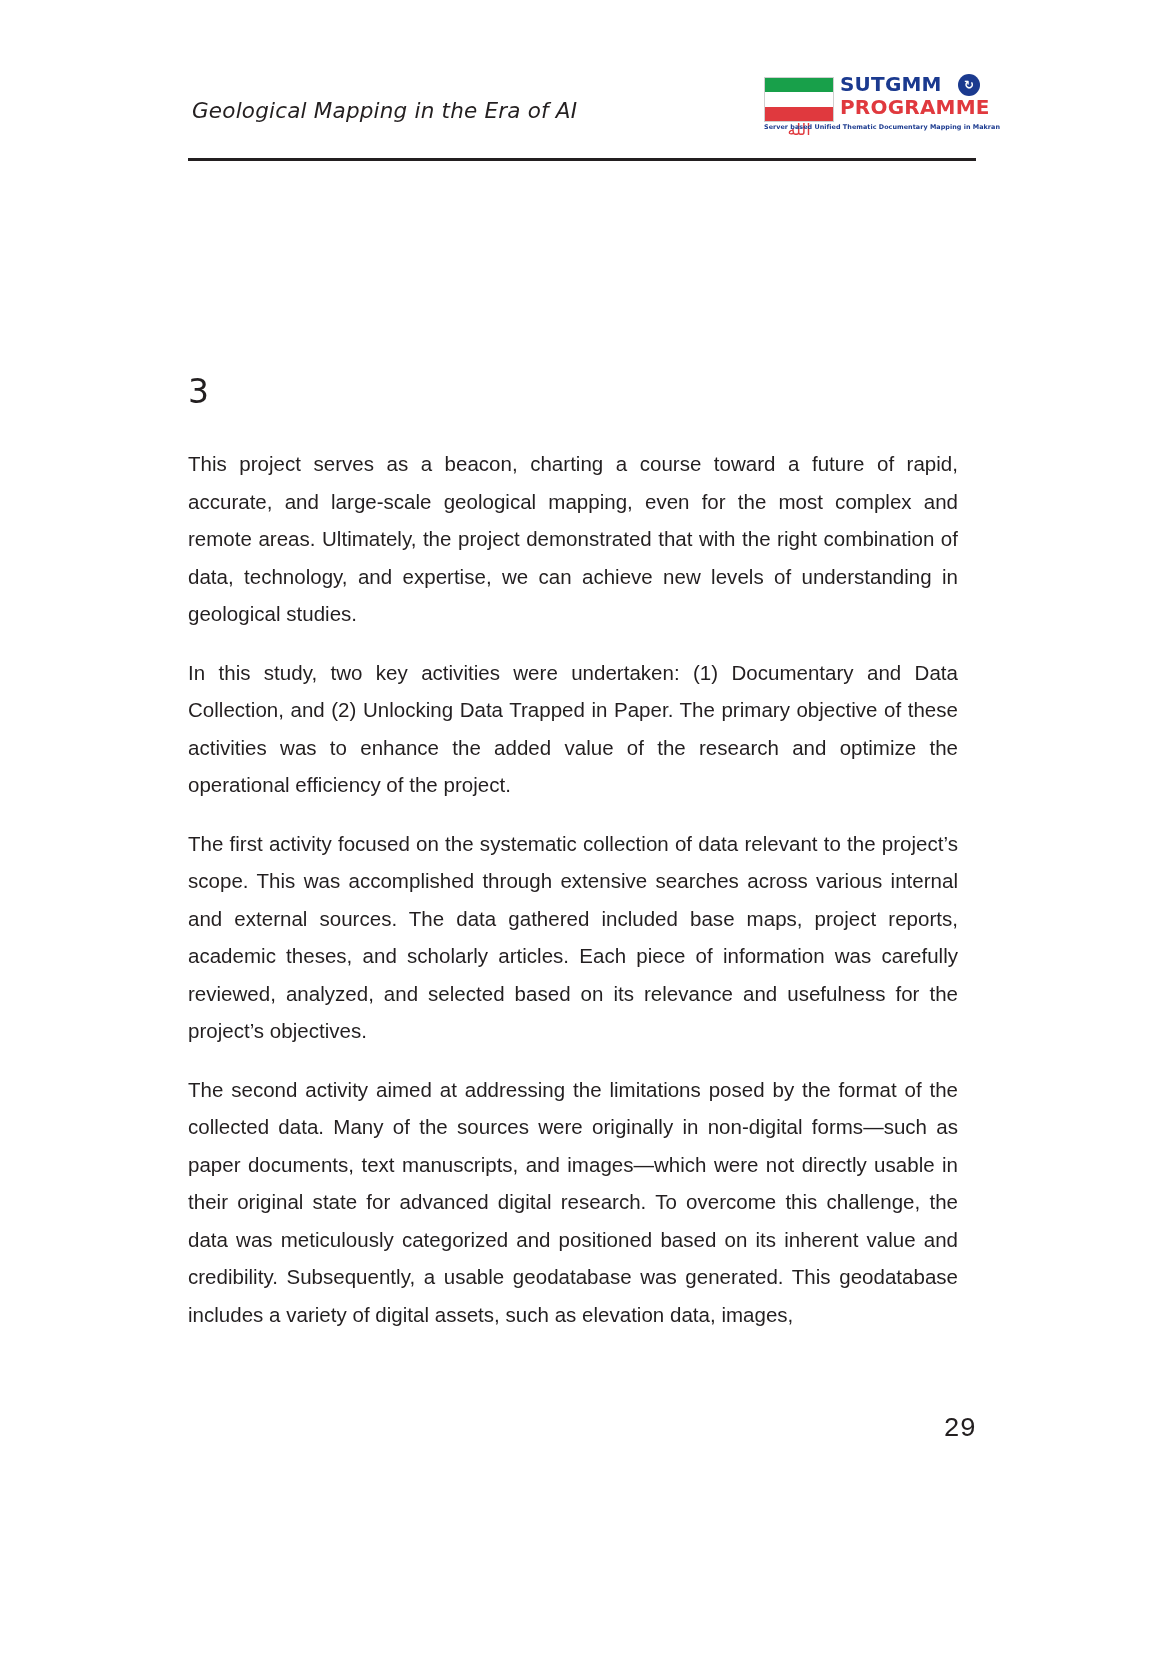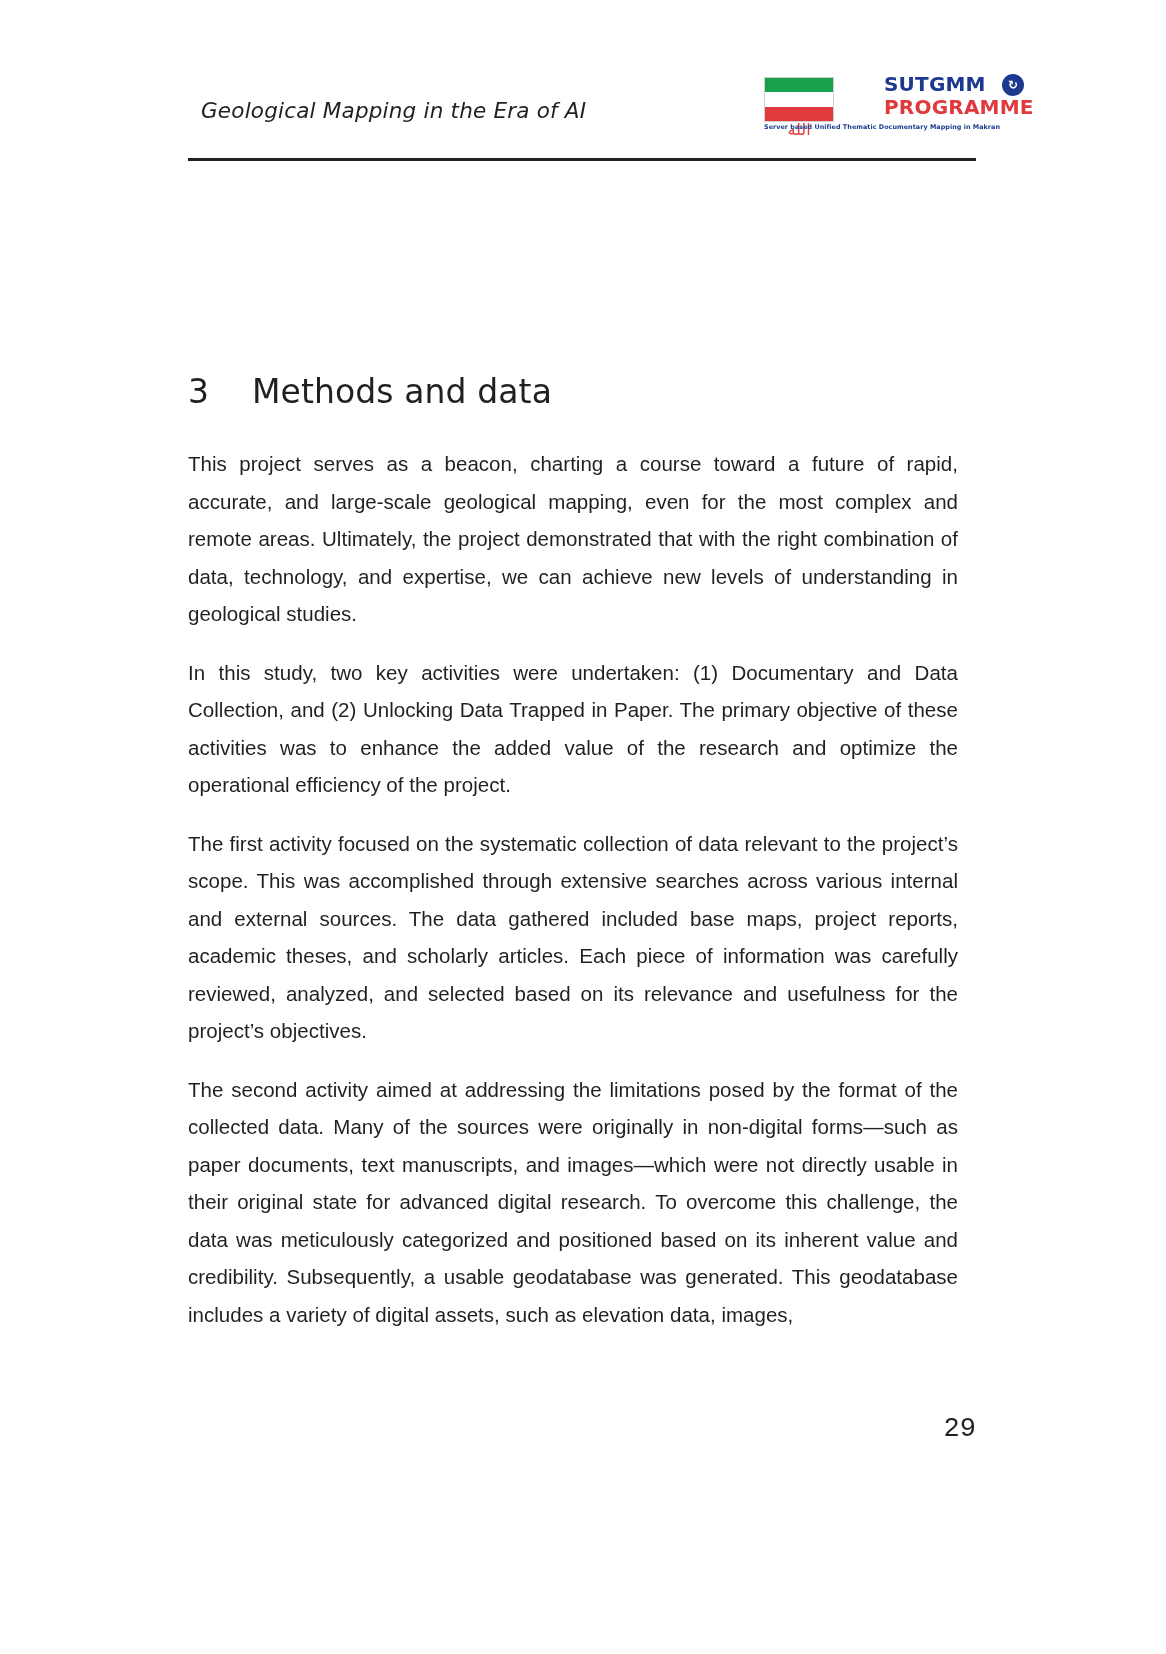--- a/index.html
+++ b/index.html
@@ -24,21 +24,21 @@
   
   .header {
     position: absolute;
     left: 188px;
     right: 190px;
     top: 78px;
     height: 84px;
   }
   .header-title {
     position: absolute;
-    left: 13px;
+    left: 4px;
     top: 20px;
     font-family: "DejaVu Sans", sans-serif;
     font-style: italic;
     font-size: 21.5px;
     letter-spacing: 0.2px;
     color: #231f20;
     white-space: nowrap;
   }
   .header-rule {
     position: absolute;
@@ -78,21 +78,20 @@
     font-size: 16px;
     color: #e0393e;
     line-height: 1;
     margin-top: 30px;
   }
   .logo-text {
     position: absolute;
     left: 76px;
     top: 0px;
     width: 136px;
-    margin-left: 44px;
   }
   .logo-line1 {
     font-family: "DejaVu Sans", sans-serif;
     font-weight: bold;
     font-size: 20px;
     color: #1b3a8f;
     letter-spacing: 0.2px;
     line-height: 1.15;
   }
   .logo-line2 {
@@ -211,21 +210,20 @@
       <div class="logo-tag">Server based Unified Thematic Documentary Mapping in Makran</div>
     </div>
 
     <div class="header-rule"></div>
   </div>
 
   <div class="content">
 
     <h1 class="chapter">
       <span class="num">3</span>
-      <span>Methods and data</span>
     </h1>
 
     <p class="para">This project serves as a beacon, charting a course toward a future of rapid, accurate, and large-scale geological mapping, even for the most complex and remote areas. Ultimately, the project demonstrated that with the right combination of data, technology, and expertise, we can achieve new levels of understanding in geological studies.</p>
 
 
     <p class="para">In this study, two key activities were undertaken: (1) Documentary and Data Collection, and (2) Unlocking Data Trapped in Paper. The primary objective of these activities was to enhance the added value of the research and optimize the operational efficiency of the project.</p>
 
     <p class="para">The first activity focused on the systematic collection of data relevant to the project’s scope. This was accomplished through extensive searches across various internal and external sources. The data gathered included base maps, project reports, academic theses, and scholarly articles. Each piece of information was carefully reviewed, analyzed, and selected based on its relevance and usefulness for the project’s objectives.</p>
 
     <p class="para last">The second activity aimed at addressing the limitations posed by the format of the collected data. Many of the sources were originally in non-digital forms—such as paper documents, text manuscripts, and images—which were not directly usable in their original state for advanced digital research. To overcome this challenge, the data was meticulously categorized and positioned based on its inherent value and credibility. Subsequently, a usable geodatabase was generated. This geodatabase includes a variety of digital assets, such as elevation data, images,</p>

